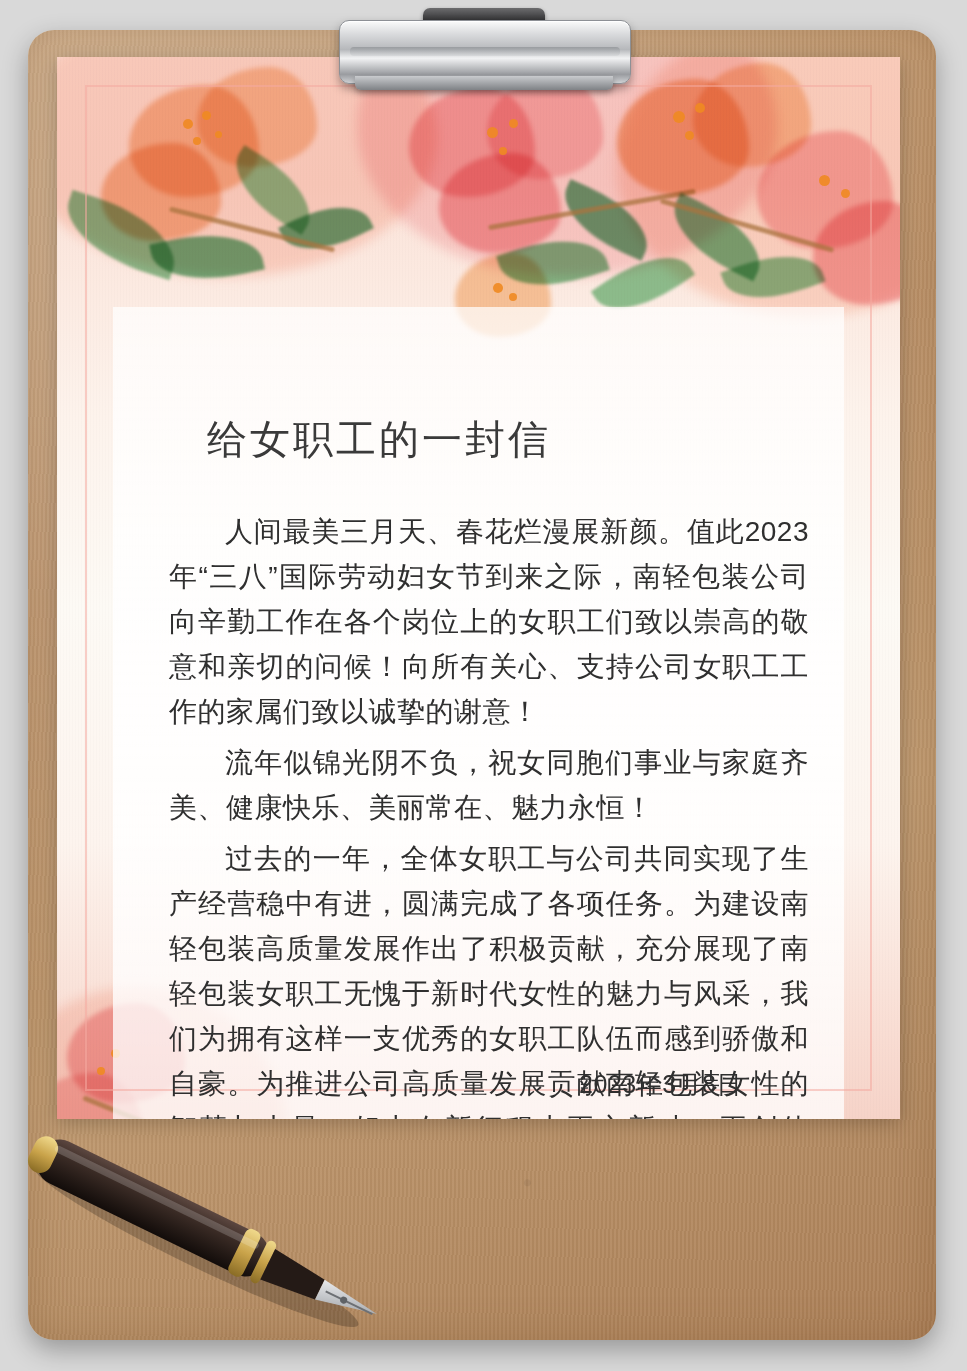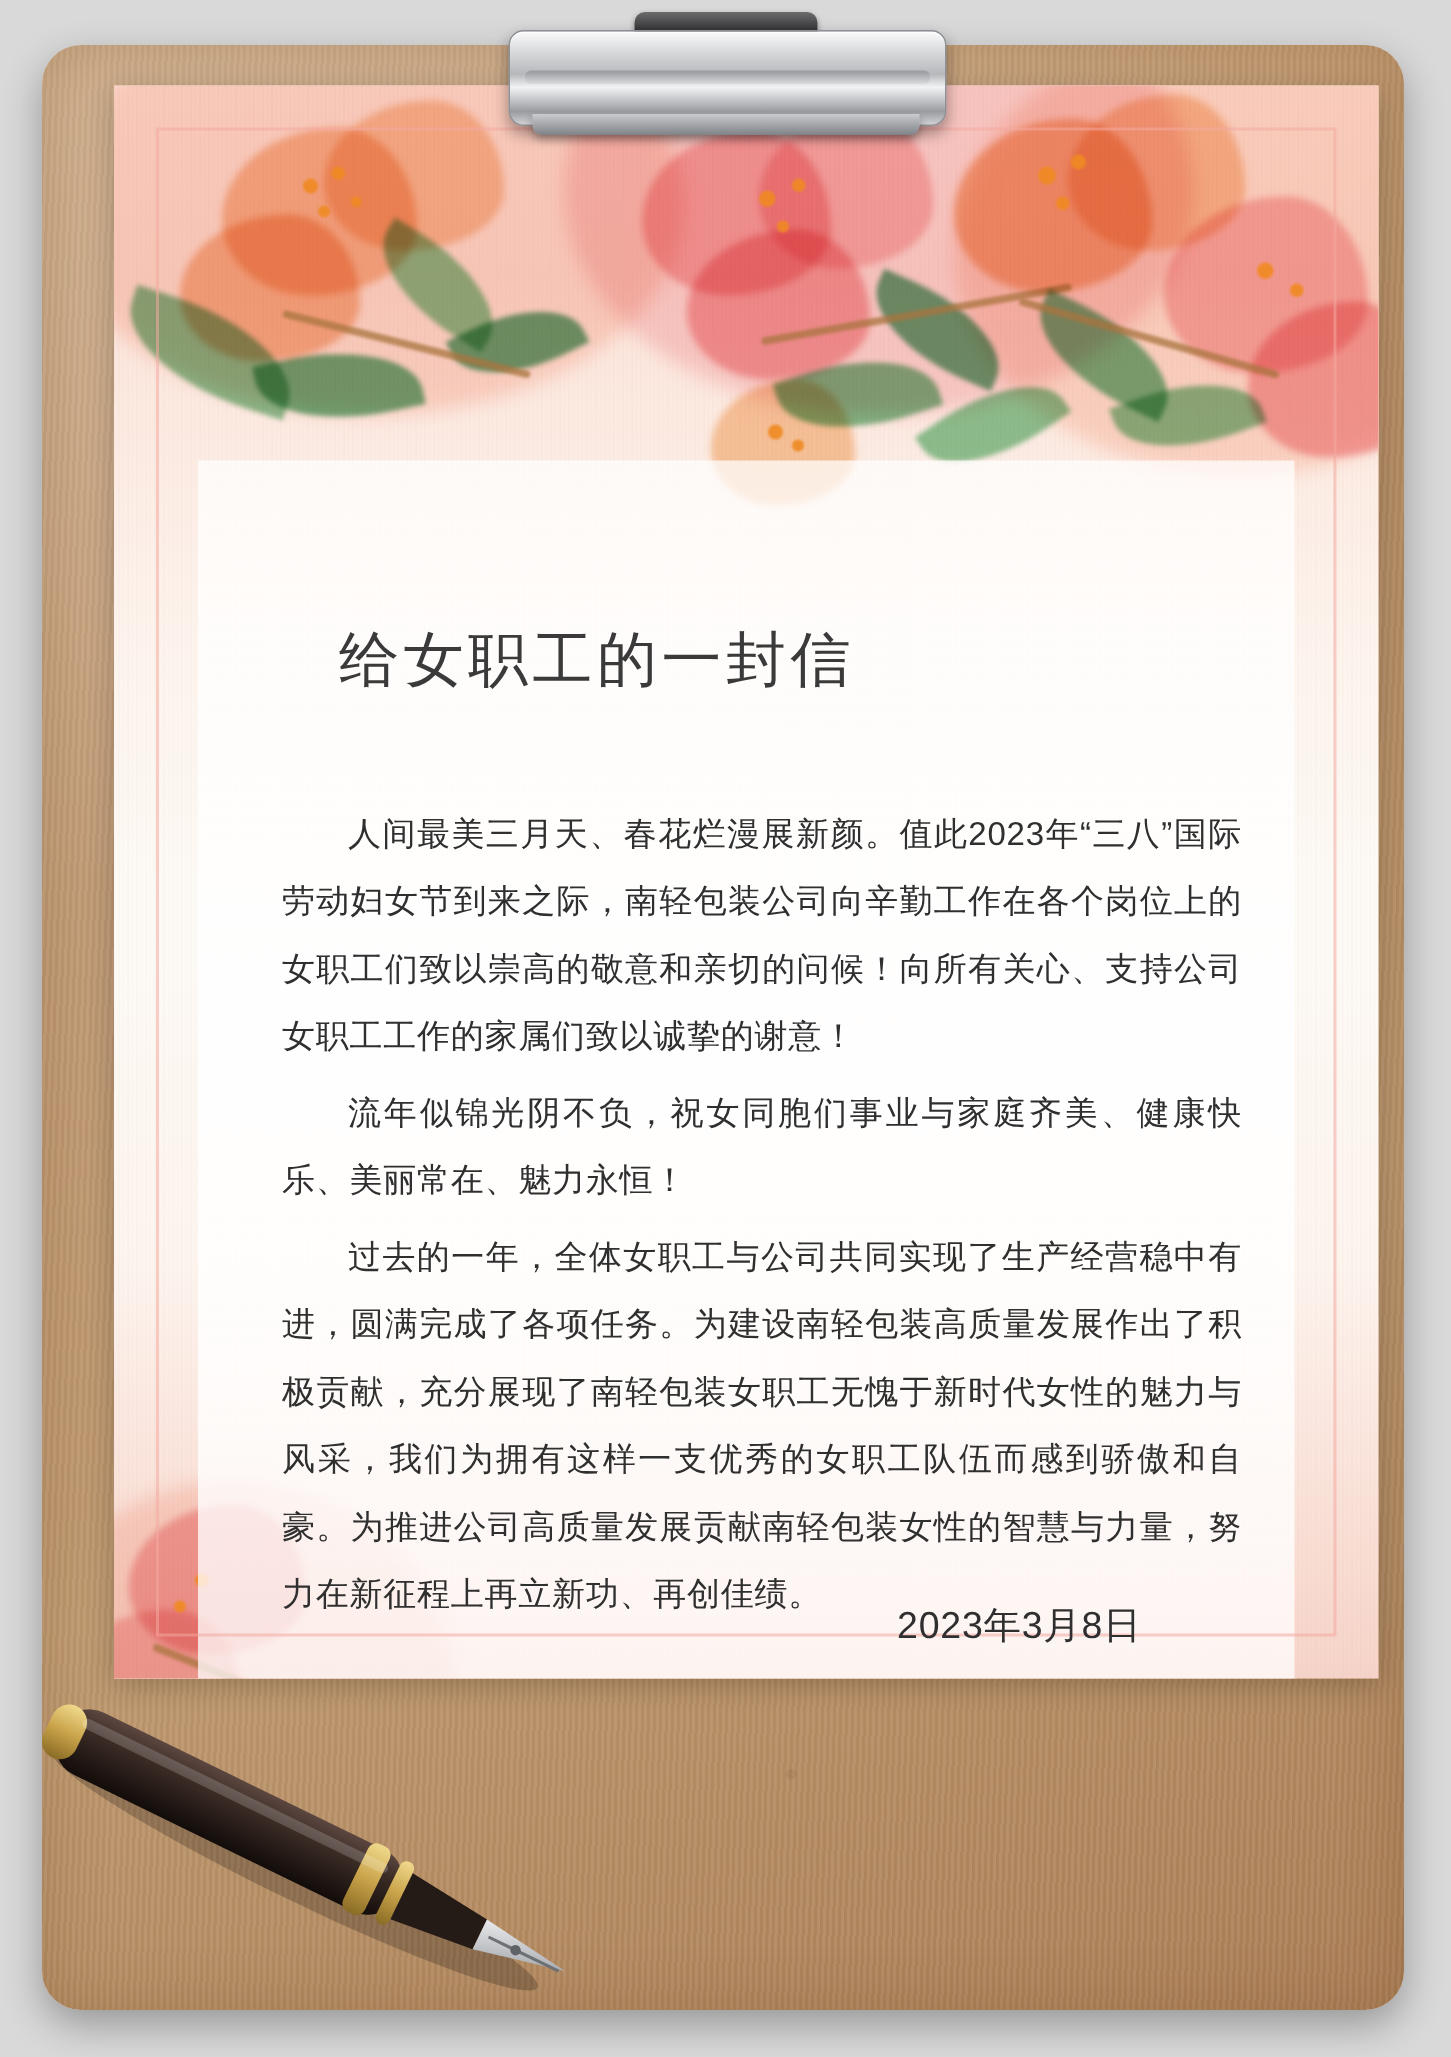--- a/index.html
+++ b/index.html
@@ -98,21 +98,21 @@
     width: 258px;
     height: 14px;
     border-radius: 0 0 6px 6px;
     background: linear-gradient(180deg, #c9cbce, #7f8286);
     box-shadow: 0 3px 6px rgba(0,0,0,0.35);
   }
 
   
   .paper {
     position: absolute;
-    left: 76px;
+    left: 57px;
     top: 57px;
     width: 843px;
     height: 1062px;
     overflow: hidden;
     background:
       repeating-linear-gradient(90deg, rgba(0,0,0,0.012) 0 1px, rgba(255,255,255,0) 1px 3px),
       linear-gradient(180deg, #fce6dd 0%, #fbe3d9 12%, #fdf3ec 34%, #fdfaf5 52%, #fdf4ee 74%, #f9ddd3 92%, #f6d3c8 100%);
     box-shadow: 0 4px 18px rgba(0,0,0,0.22);
     z-index: 20;
   }
@@ -185,26 +185,25 @@
     font-weight: 400;
     z-index: 30;
   }
   .body-text {
     position: absolute;
     left: 112px;
     top: 452px;
     width: 640px;
     z-index: 30;
     color: #2f2f2f;
-    font-size: 22px;
+    font-size: 28px;
     line-height: 45px;
     letter-spacing: 0.5px;
     font-family: "Liberation Sans", sans-serif;
     text-align: justify;
-    margin-top: 24px;
   }
   .body-text p {
     margin: 0 0 6px 0;
     text-indent: 2em;
   }
   .sign-block {
     position: absolute;
     right: 158px;
     top: 1005px;
     z-index: 30;

